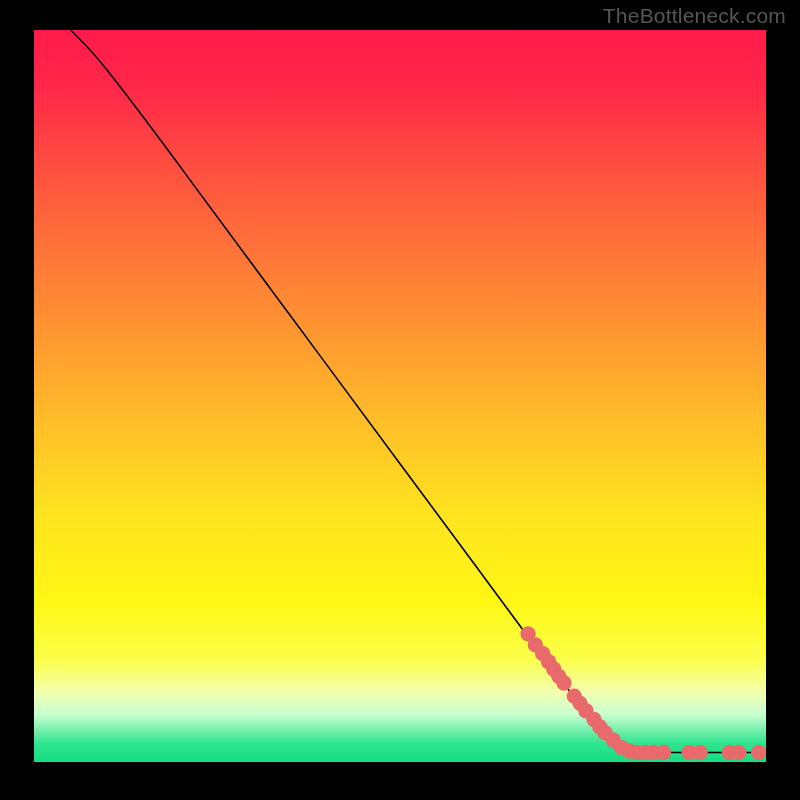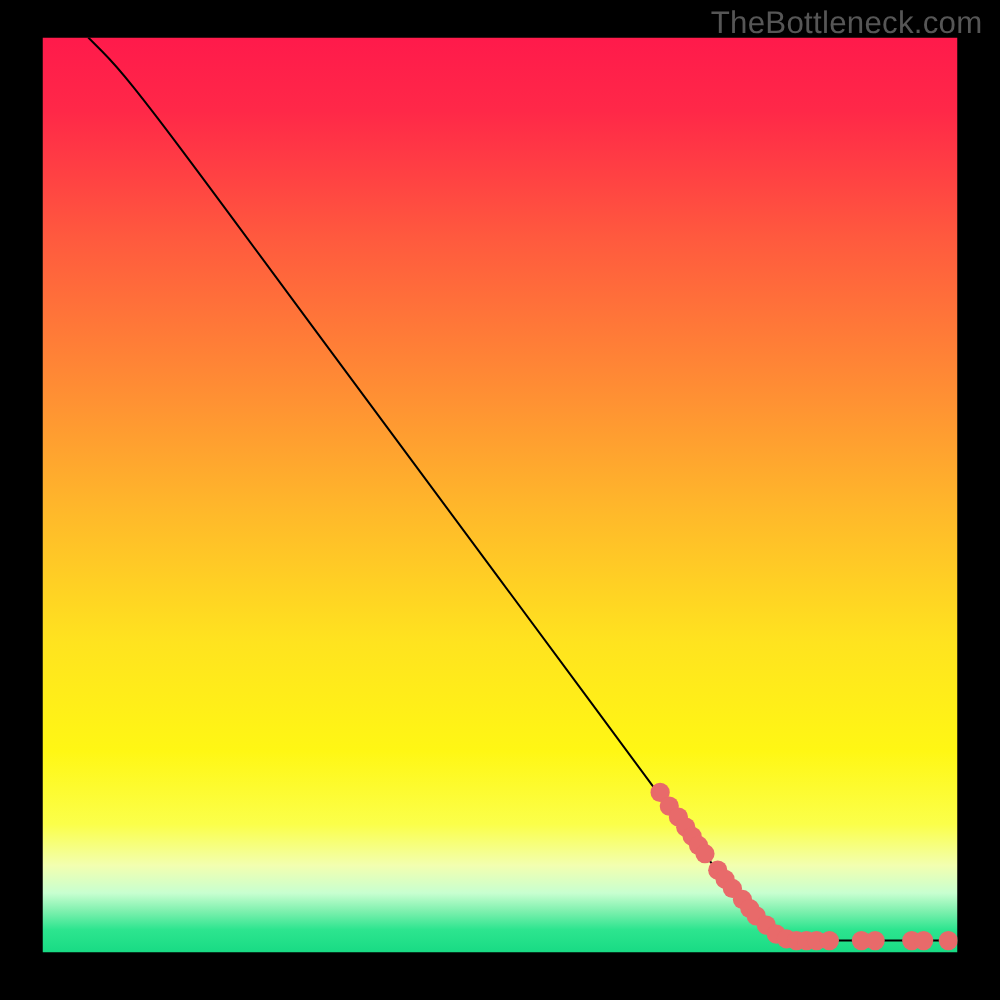--- a/index.html
+++ b/index.html
@@ -14,21 +14,21 @@
     position: relative;
     width: 800px;
     height: 800px;
     background: #000;
   }
   .watermark {
     position: absolute;
     top: 4px;
     right: 14px;
     font-family: Arial, Helvetica, sans-serif;
-    font-size: 25px;
+    font-size: 21px;
     color: #565656;
     letter-spacing: 0.2px;
     font-weight: 500;
   }
   .plot {
     position: absolute;
     left: 34px;
     top: 30px;
     width: 732px;
     height: 732px;

